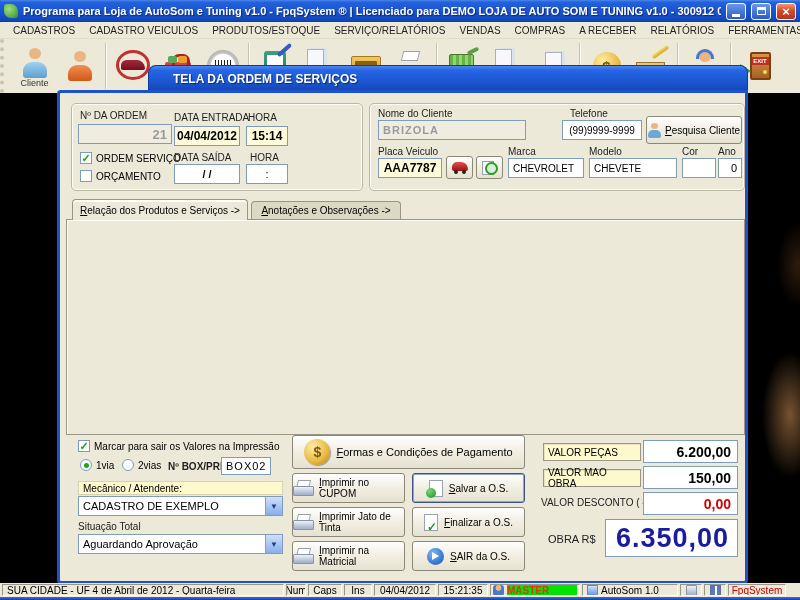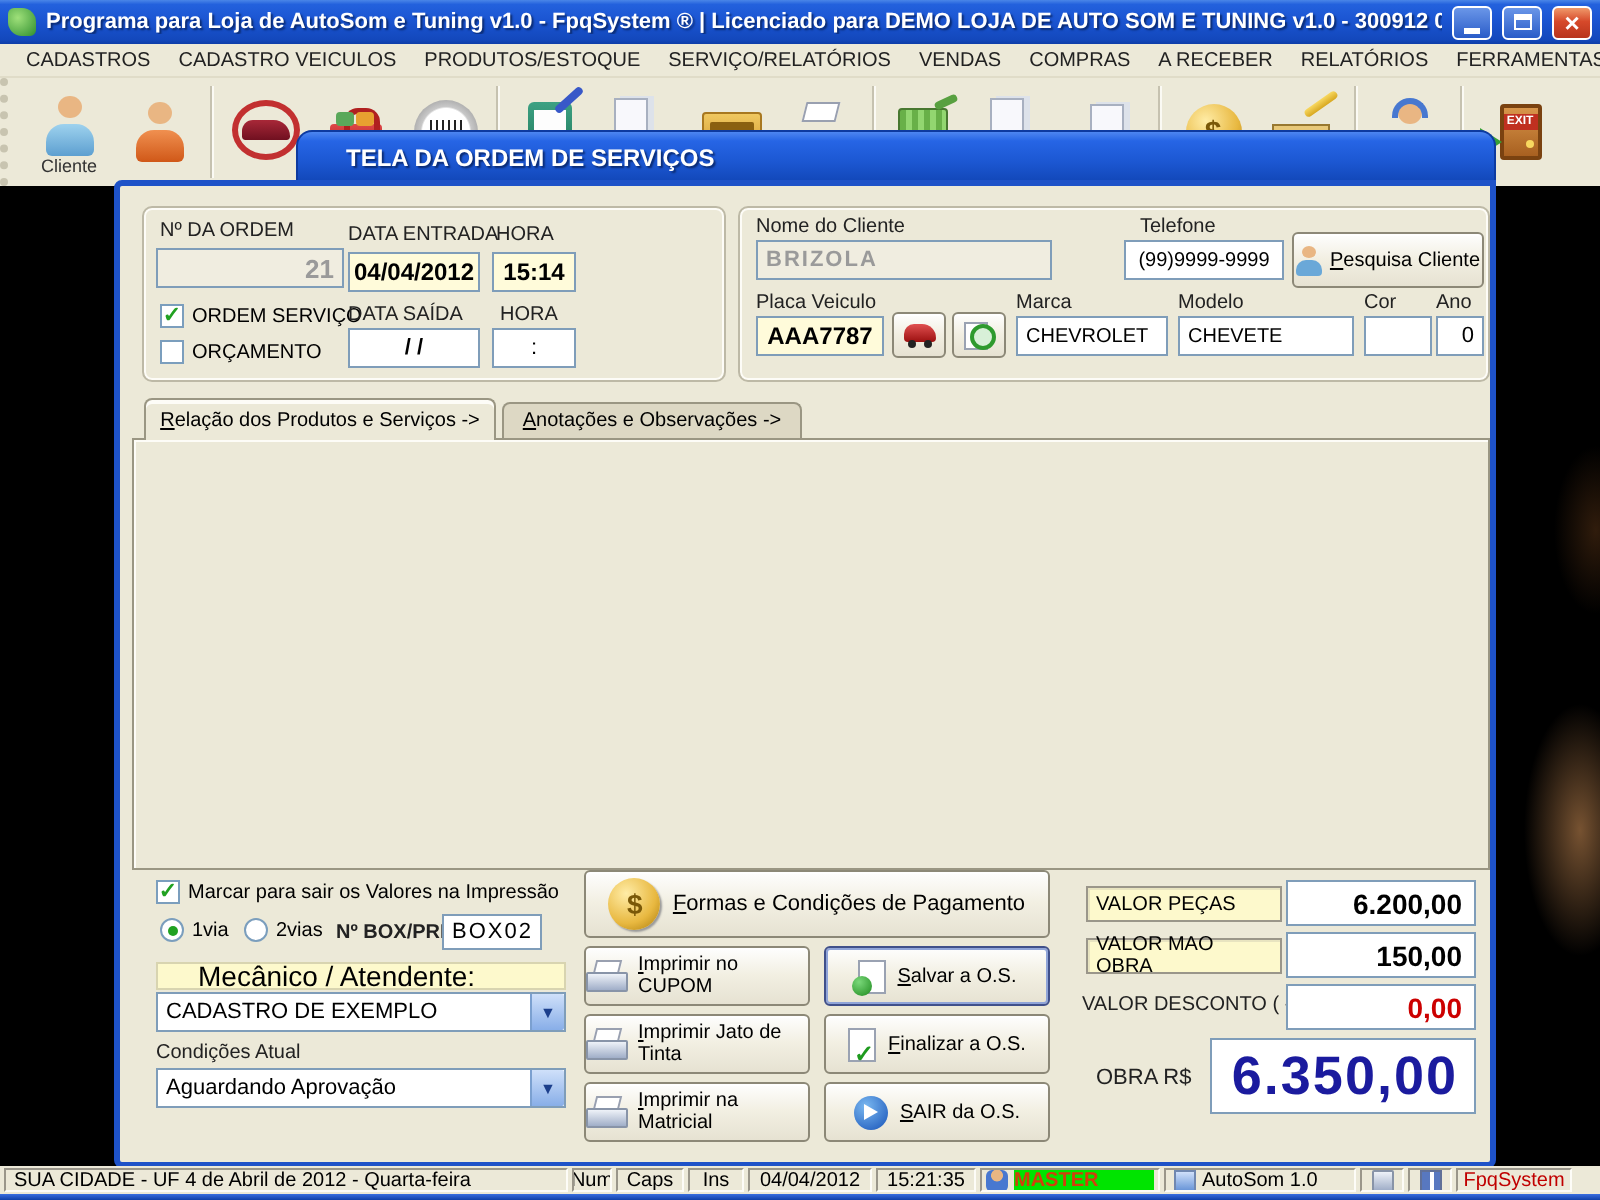--- a/index.html
+++ b/index.html
@@ -107,21 +107,21 @@
 .r-sel{background:#7f7f7f;color:#fff}
 .num{justify-content:flex-end}
 .cen{justify-content:center}
 
 .vscroll{position:absolute;right:0;top:0;width:15px;height:166px;background:#f1efe2;border-left:1px solid #c8c4b4}
 .hscroll{position:absolute;left:0;bottom:0;width:566px;height:13px;background:#f1efe2;border-top:1px solid #c8c4b4;display:flex;justify-content:space-between}
 .sbtn{width:13px;height:13px;background:linear-gradient(#e4ecfb,#b4c9ee);border:1px solid #8aa5d2;border-radius:2px;color:#26477e;font-size:8px;display:flex;align-items:center;justify-content:center;line-height:8px;flex:none}
 .vthumb{position:absolute;left:1px;top:32px;width:13px;height:22px;background:linear-gradient(90deg,#e4ecfb,#b4c9ee);border:1px solid #8aa5d2;border-radius:2px}
 .hthumb{width:22px;height:12px;margin-top:0;background:linear-gradient(#e4ecfb,#b4c9ee);border:1px solid #8aa5d2;border-radius:2px;margin-left:2px}
 
-.yellow-strip{position:absolute;background:#fdf9cc;border:1px solid #d8d4b0;font-size:14px;display:flex;align-items:center;padding:0 20px}
+.yellow-strip{position:absolute;background:#fdf9cc;border:1px solid #d8d4b0;font-size:10px;display:flex;align-items:center;padding:0 4px}
 .dd{position:absolute;border:1px solid #7f9db9;background:#fff;font-size:11px;display:flex;align-items:center}
 .dd .val{flex:1;padding:0 4px;white-space:nowrap;overflow:hidden}
 .dd .arr{width:17px;height:100%;background:linear-gradient(#cfe0fa,#88aee8);border-left:1px solid #7ba0d0;border-radius:0 1px 1px 0;display:flex;align-items:center;justify-content:center;color:#1c3f8c;font-size:8px}
 .coin{width:26px;height:26px;border-radius:50%;background:radial-gradient(circle at 35% 30%,#ffeca6,#e8b840 60%,#a87808);display:flex;align-items:center;justify-content:center;flex:none;box-shadow:1px 1px 1px #999}
 .coin::after{content:"$";color:#7a5808;font-weight:bold;font-size:14px}
 .sprn{width:20px;height:16px;position:relative;flex:none}
 .sprn::before{content:"";position:absolute;top:0;left:4px;width:11px;height:7px;background:#fff;border:1px solid #99a0b0;transform:skewX(-14deg)}
 .sprn::after{content:"";position:absolute;bottom:0;left:0;width:19px;height:8px;background:linear-gradient(#eef2f8,#a0aec8);border:1px solid #8894a8;border-radius:1px}
 .spg{width:14px;height:17px;background:#fff;border:1px solid #9aa2b2;position:relative;flex:none}
 .spg .gg{position:absolute;left:-4px;bottom:-2px;width:10px;height:10px;border-radius:50%;background:radial-gradient(circle at 35% 30%,#7ad87a,#1e8a1e)}
@@ -439,21 +439,21 @@
       <span class="cir"></span>
       <span>2vias</span>
     </div>
     <div class="lbl" style="left:108px;top:368px;font-weight:bold">Nº BOX/PRISMA</div>
     <div class="fld" style="left:161px;top:364px;width:50px;height:18px;letter-spacing:1px">BOX02</div>
     <div class="yellow-strip" style="left:18px;top:388px;width:205px;height:14px">Mecânico / Atendente:</div>
     <div class="dd" style="left:18px;top:403px;width:205px;height:20px">
       <span class="val">CADASTRO DE EXEMPLO</span>
       <span class="arr">▼</span>
     </div>
-    <div class="lbl" style="left:18px;top:428px">Condições Atual</div>
+    <div class="lbl" style="left:18px;top:428px">Situação Total</div>
     <div class="dd" style="left:18px;top:441px;width:205px;height:20px">
       <span class="val">Aguardando Aprovação</span>
       <span class="arr">▼</span>
     </div>
 
     <div class="btn" style="left:232px;top:342px;width:233px;height:34px">
       <span class="coin"></span>
       <span class="ul1">Formas e Condições de Pagamento</span>
     </div>
     <div class="btn" style="left:232px;top:380px;width:113px;height:30px;font-size:10px">

